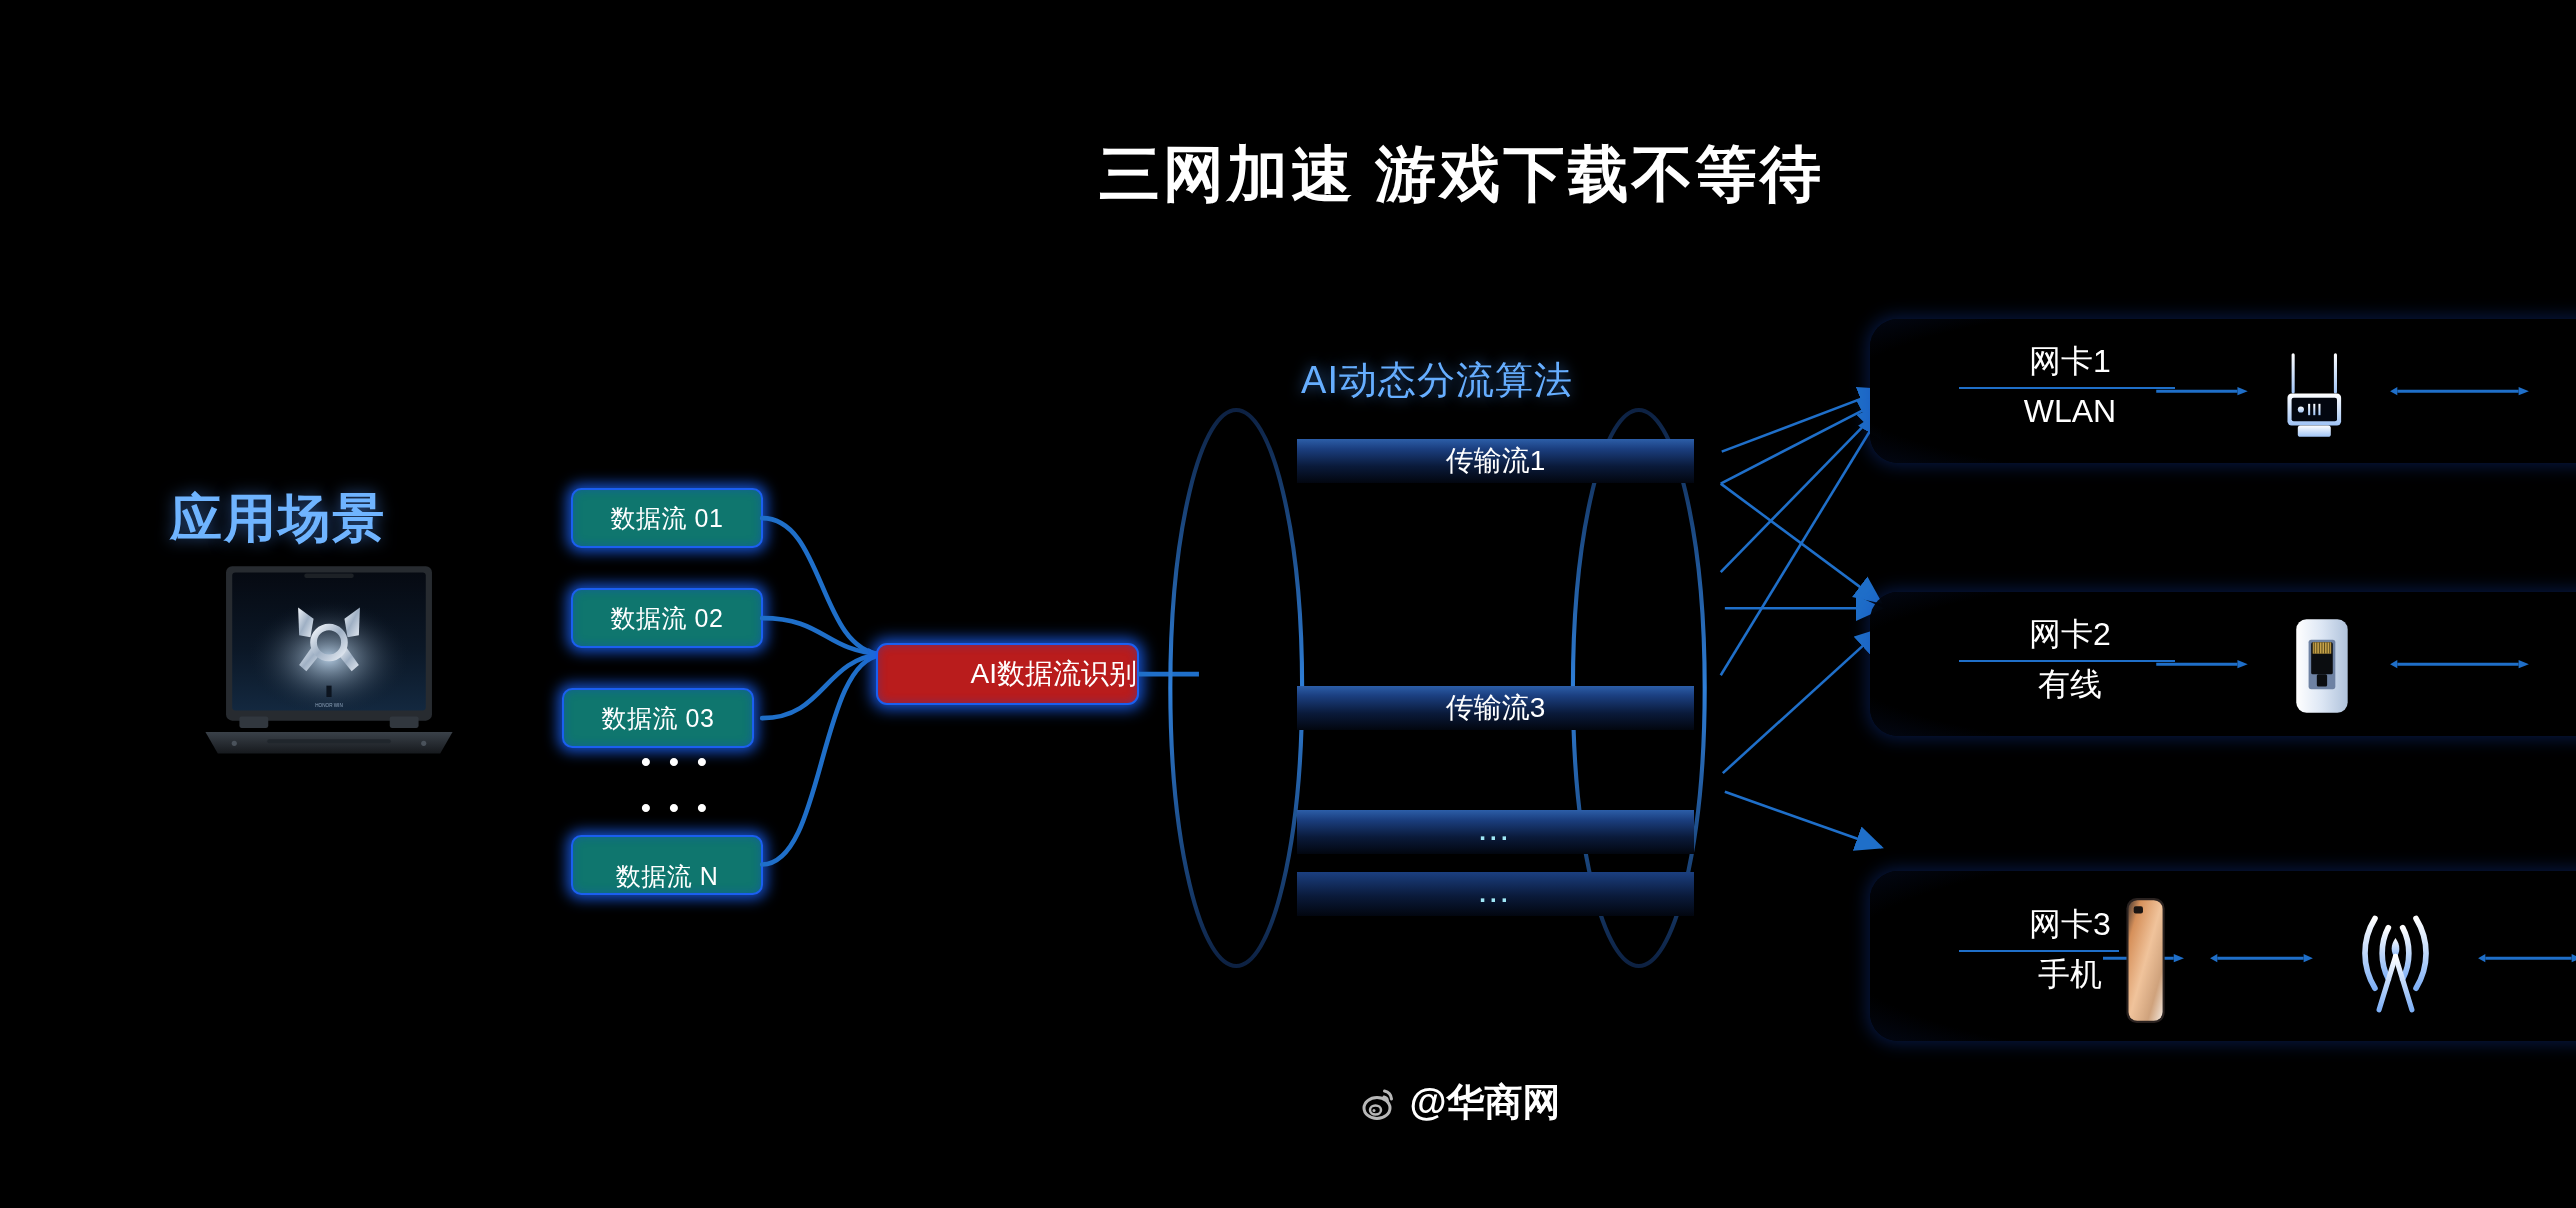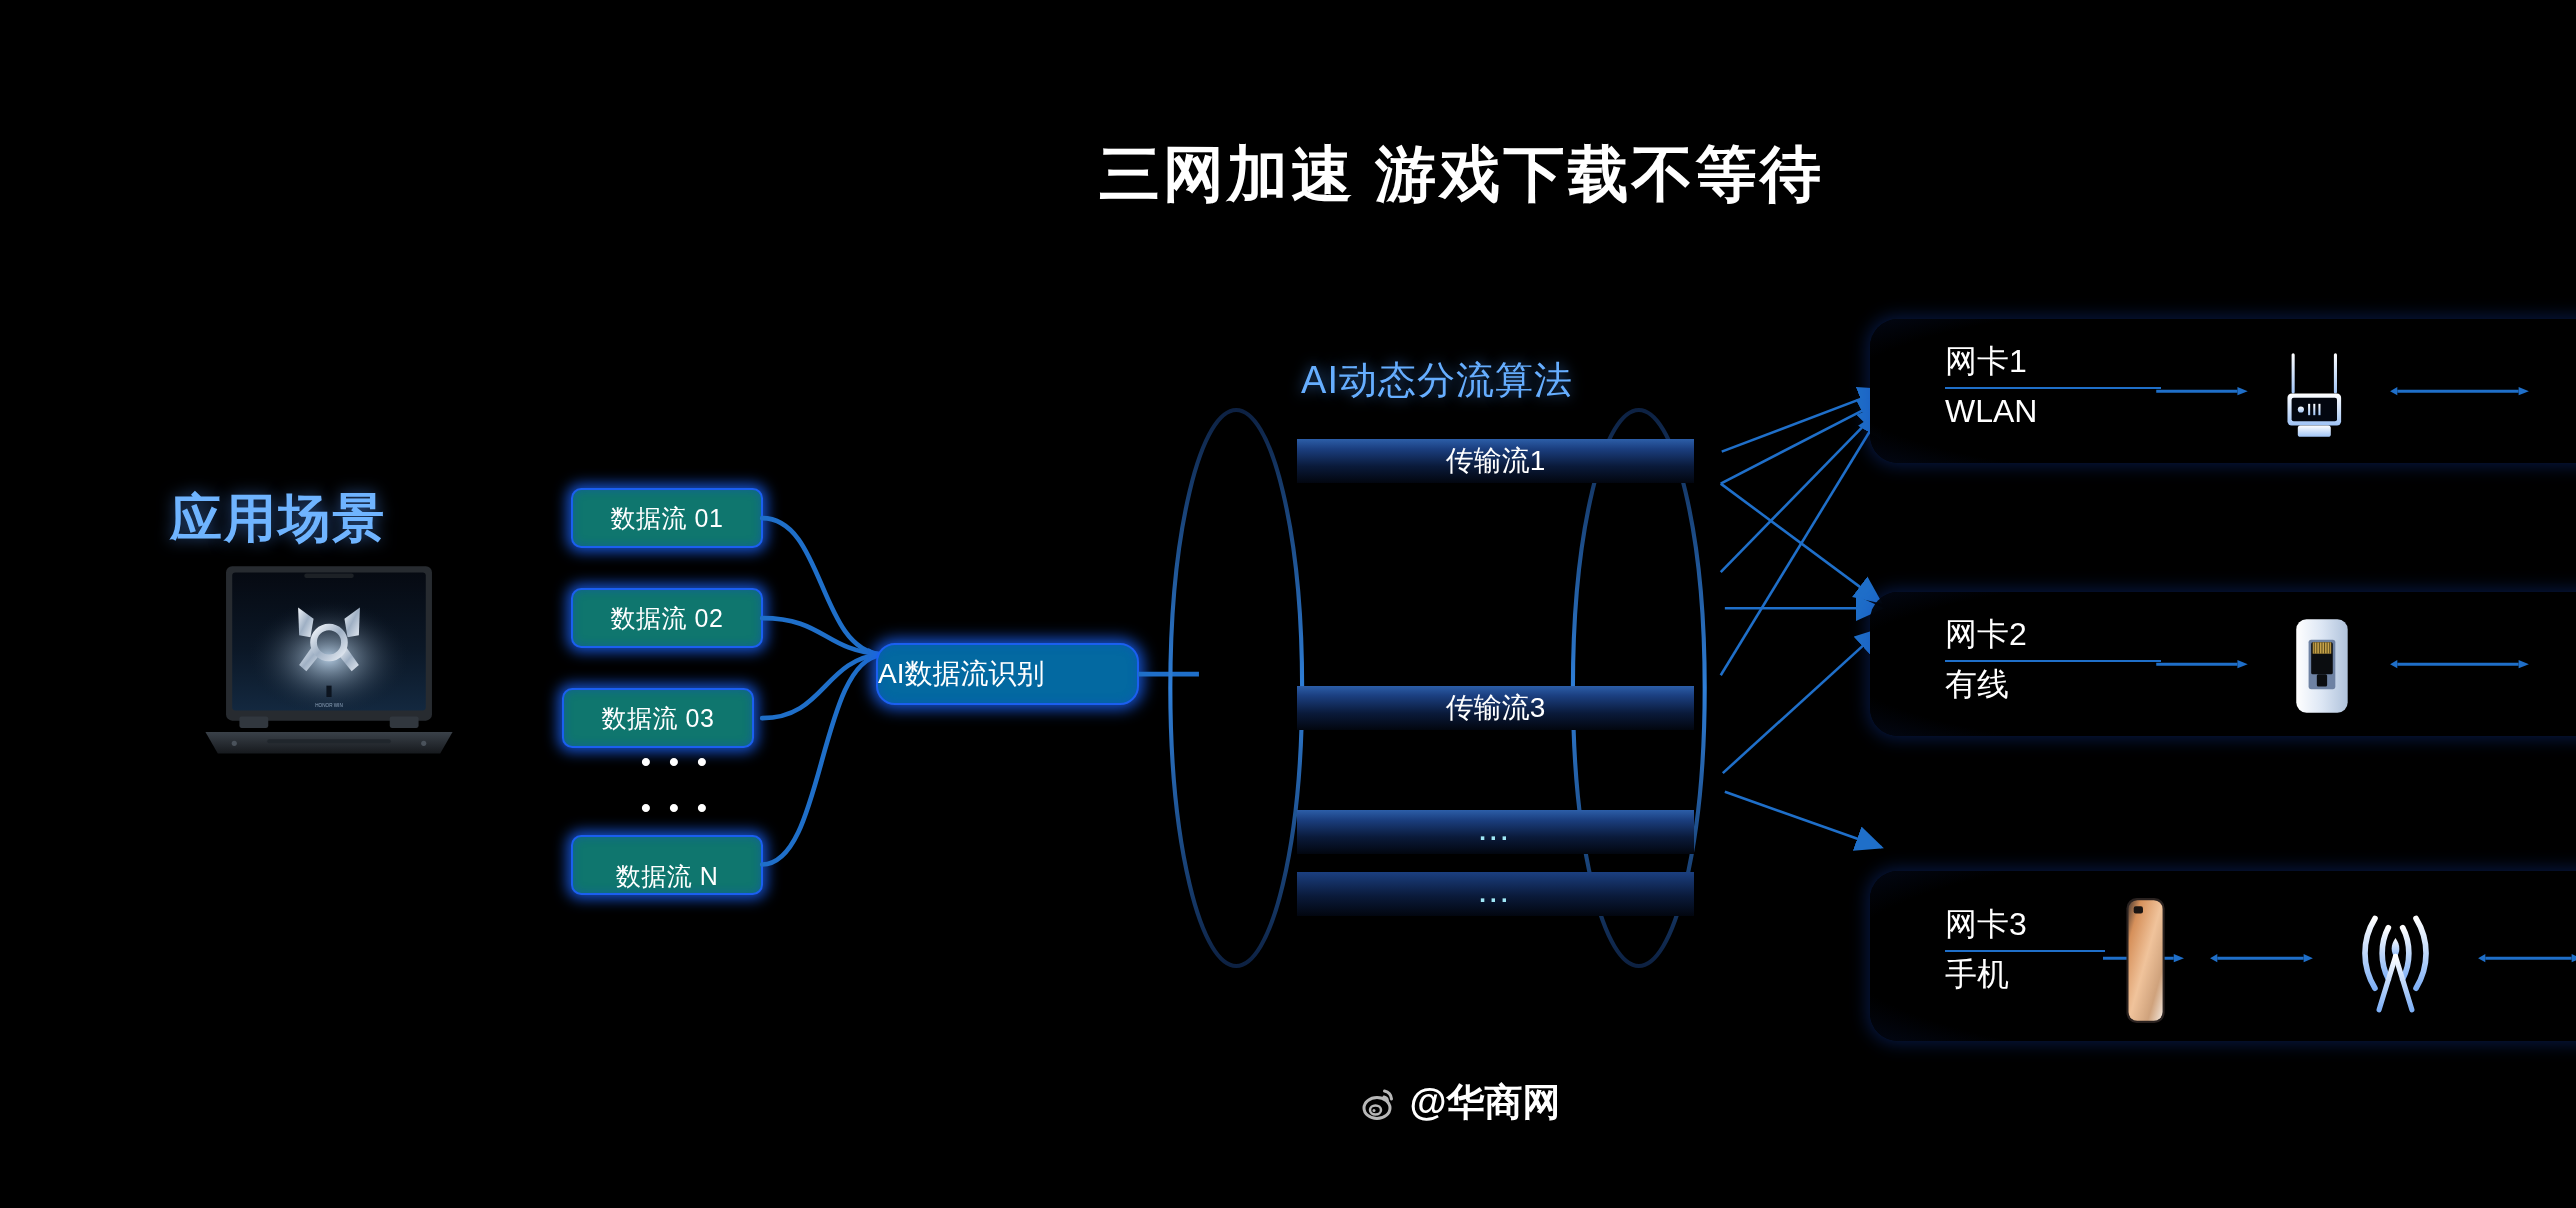--- a/index.html
+++ b/index.html
@@ -42,24 +42,24 @@
   }
   .dots-v {
     position: absolute; color: #ffffff; font-size: 28px;
     font-weight: 700; letter-spacing: 5.2px; line-height: 1;
   }
 
   
   .ai-box {
     position: absolute; left: 876px; top: 643px;
     width: 263px; height: 62px;
-    border-radius: 19px; background:#0369a1;
+    border-radius: 11px; background:#b91c1c;
     border: 2.6px solid #1b5ff0;
     box-shadow: 0 0 14.4px 4.1px rgba(26,95,240,.9), inset 0 0 9.3px rgba(20,70,200,.4);
-    display: flex; align-items: center; justify-content: flex-start;
+    display: flex; align-items: center; justify-content: flex-end;
     color:#fff; font-size: 28px;
   }
 
   
   .cyl-title {
     position: absolute; left: 1200px; top: 355px; width: 474px;
     text-align: center;
     font-size: 38px; font-weight: 400; color: #66AEFF;
     text-shadow: 0 0 13.4px rgba(70,150,255,.6);
     letter-spacing: 1px;
@@ -76,21 +76,21 @@
   
   .netcard {
     position: absolute;
     width: 927px; height: 144px;
     border-radius: 28px;
     background:
       radial-gradient(120% 150% at 50% 50%, #000000 44%, rgba(8,24,70,.85) 72%, rgba(20,70,190,.95) 100%);
     box-shadow: 0 0 17.5px 2.1px rgba(20,70,190,.35);
   }
   .netcard.tall { height: 170px; }
-  .nc-label { position: absolute; left: 75px; top: 26px; width: 222px; }
+  .nc-label { position: absolute; left: 89px; top: 26px; width: 222px; text-align: center; }
   .nc-label .l1 { font-size: 32px; color:#fff; line-height:1.05; }
   .nc-label .sep { height: 2.6px; background:#1F6FC9; margin: 8.2px 0 5.2px 0; width: 216px; }
   .nc-label .l2 { font-size: 32px; color:#fff; line-height:1.05; }
 
   .arrow-line { position: absolute; }
 
   
   .watermark {
     position: absolute; left: 0; top: 1077px; width: 2923px;
     text-align:center; color:#fff; font-size: 38px; font-weight: 700;

